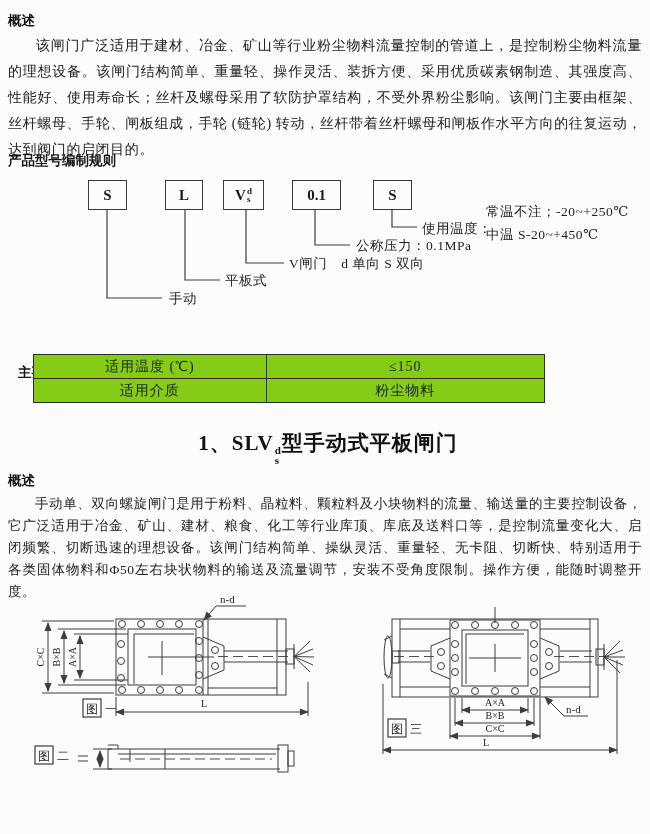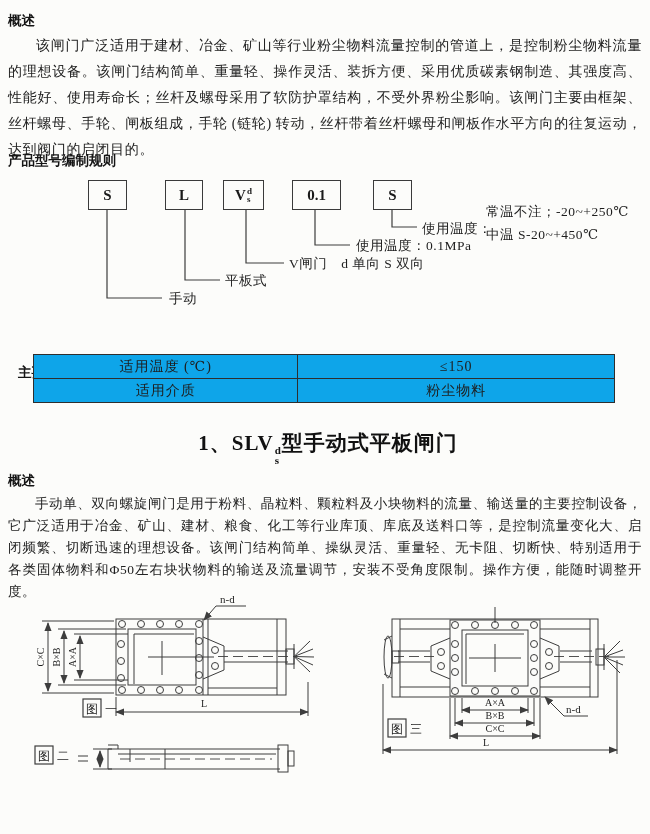--- a/index.html
+++ b/index.html
@@ -24,22 +24,22 @@
   .p2{line-height:22px;font-size:13.5px;}
   .mbox{
     position:absolute;height:28px;border:1.3px solid #3a3a3a;
     display:flex;align-items:center;justify-content:center;
     font-size:15px;font-weight:600;background:#fcfcfa;color:#1a1a1a;
   }
   .ss{display:inline-flex;flex-direction:column;align-items:flex-start;vertical-align:-4px;margin-left:1px;}
   .ss i{font-style:normal;font-size:9px;line-height:8px;font-weight:600;}
   .callout{position:absolute;font-size:13.5px;color:#1e1e1e;letter-spacing:.5px;white-space:nowrap;}
   .perf-table{
-    position:absolute;left:33px;top:354px;width:582px;
-    border-collapse:collapse;background:#0ea5e9;
+    position:absolute;left:33px;top:354px;width:512px;
+    border-collapse:collapse;background:#84cc16;font-family:Liberation Serif, serif;
   }
   .perf-table td{
     border:1.4px solid #2e2e2e;height:23px;text-align:center;
     font-size:14px;letter-spacing:1px;color:#1e1e1e;padding:0;
   }
   .perf-table td.c1{width:45.5%;}
   .ptitle{
     position:absolute;left:3px;top:429px;width:650px;text-align:center;
     font-size:21px;font-weight:bold;color:#111;letter-spacing:1px;
   }
@@ -77,21 +77,21 @@
         <i>d</i>
         <i>s</i>
       </span>
     </div>
   <div class="mbox" style="left:292px;top:180px;width:47px;text-align:right;">0.1</div>
   <div class="mbox" style="left:373px;top:180px;width:37px;">S</div>
 
   <div class="callout" style="left:169px;top:290px;">手动</div>
   <div class="callout" style="left:225px;top:272px;">平板式</div>
   <div class="callout" style="left:289px;top:255px;">V闸门　d 单向 S 双向</div>
-  <div class="callout" style="left:356px;top:237px;">使用温度：0.1MPa</div>
+  <div class="callout" style="left:356px;top:237px;">公称压力：0.1MPa</div>
   <div class="callout" style="left:422px;top:220px;">使用温度：</div>
   <div class="callout" style="left:486px;top:203px;">常温不注；-20~+250℃</div>
   <div class="callout" style="left:486px;top:226px;">中温 S-20~+450℃</div>
 </div>
 
 <div class="abs hd" style="left:18px;top:328px;margin-top:36px;">主要性能参数</div>
 <table class="perf-table">
   <tbody>
       <tr>
     <td class="c1">适用温度 (℃)</td>

